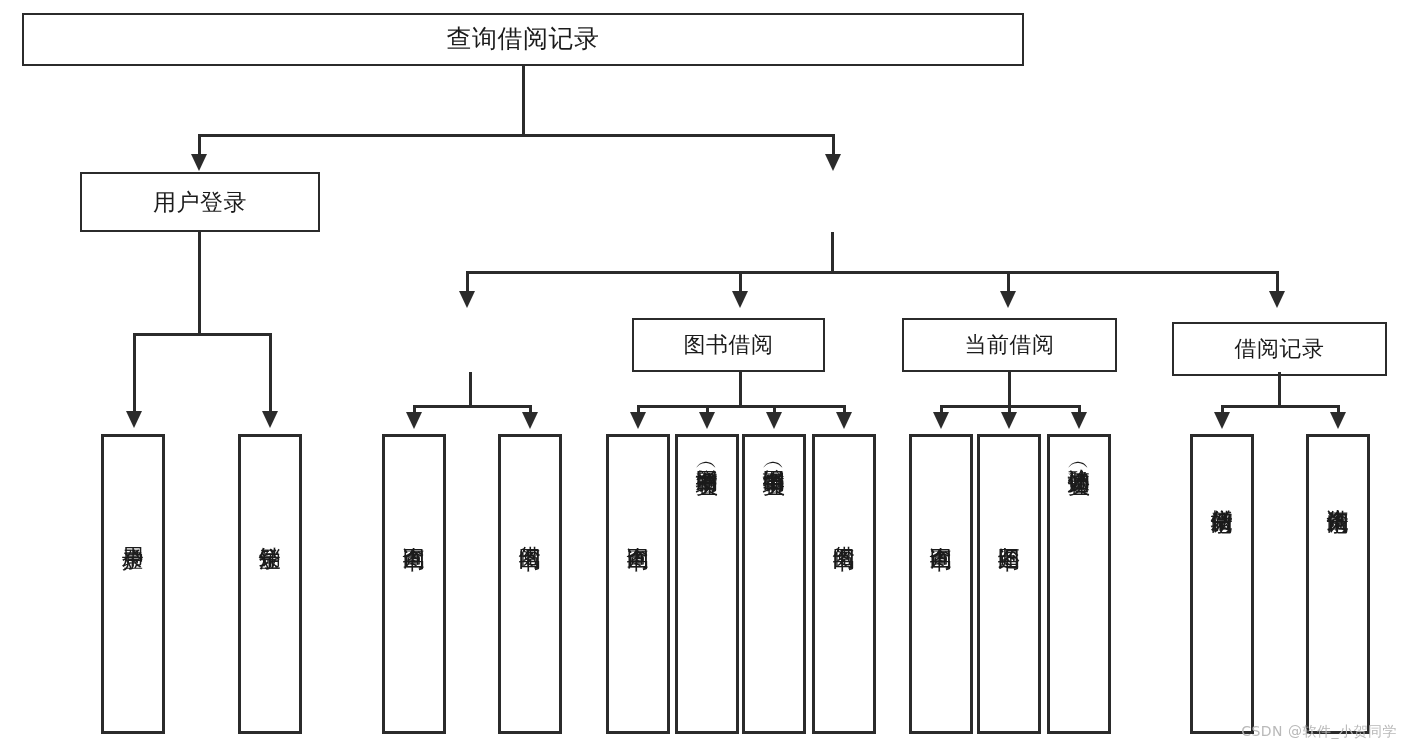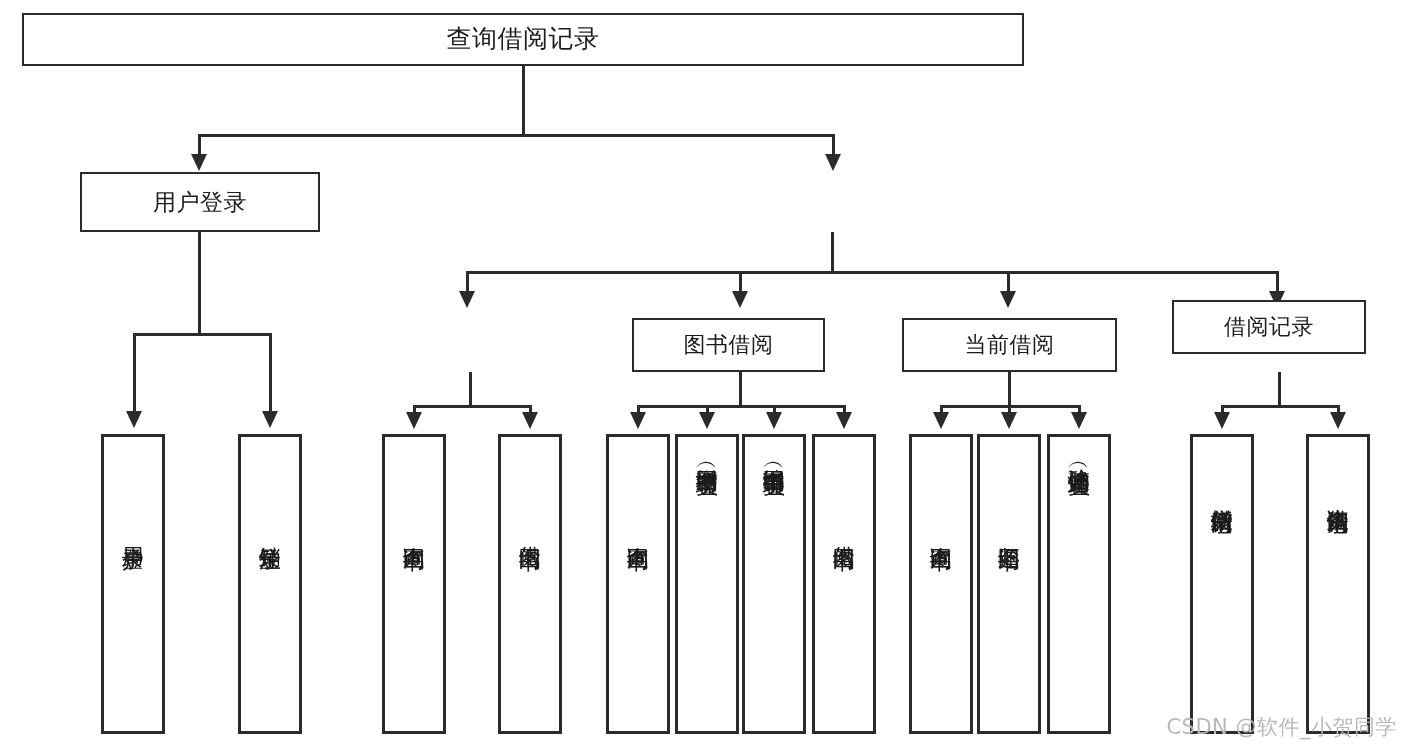--- a/index.html
+++ b/index.html
@@ -79,21 +79,21 @@
     border-left: 8px solid transparent;
     border-right: 8px solid transparent;
     border-top: 17px solid #2b2b2b;
   }
 
   
   #watermark {
     position: absolute;
     right: 8px;
     bottom: 6px;
-    font-size: 21px;
+    font-size: 14px;
     color: #b9b9b9;
     letter-spacing: 0.5px;
     white-space: nowrap;
     pointer-events: none;
   }
 </style>
 </head>
 <body>
 
 <div id="canvas">
@@ -131,21 +131,21 @@
   <div class="arrow" style="left:1000px; top:291px;"></div>
   <div class="vline" style="left:1276px; top:271px; width:2.5px; height:22px;"></div>
   <div class="arrow" style="left:1269px; top:291px;"></div>
 
   <div class="node h3" style="left:632px; top:318px; width:193px; height:54px;">
     <span class="label">图书借阅</span>
   </div>
   <div class="node h3" style="left:902px; top:318px; width:215px; height:54px;">
     <span class="label">当前借阅</span>
   </div>
-  <div class="node h3" style="left:1172px; top:300px; width:194px; height:54px;">
+  <div class="node h3" style="left:1172px; top:322px; width:215px; height:54px;">
     <span class="label">借阅记录</span>
   </div>
 
   <div class="vline" style="left:469px; top:372px; width:2.5px; height:35px;"></div>
   <div class="hline" style="left:413px; top:405px; width:118px; height:2.5px;"></div>
   <div class="vline" style="left:413px; top:405px; width:2.5px; height:10px;"></div>
   <div class="arrow" style="left:406px; top:412px;"></div>
   <div class="vline" style="left:529px; top:405px; width:2.5px; height:10px;"></div>
   <div class="arrow" style="left:522px; top:412px;"></div>
 

